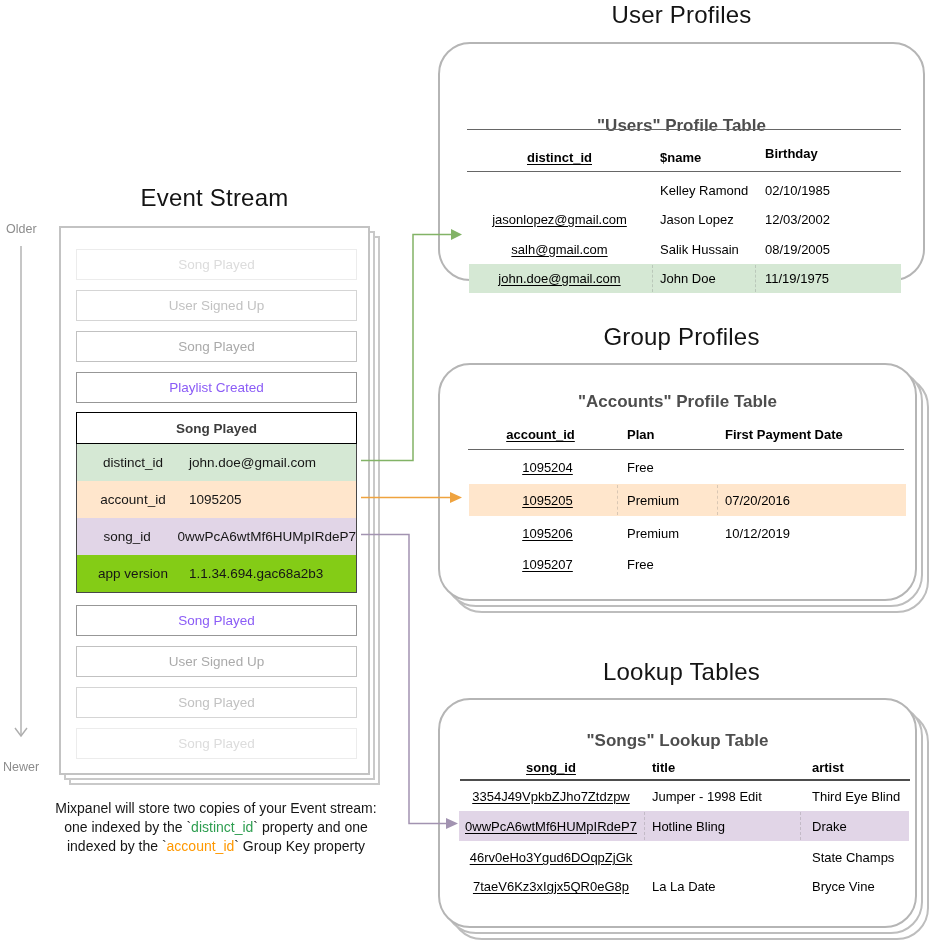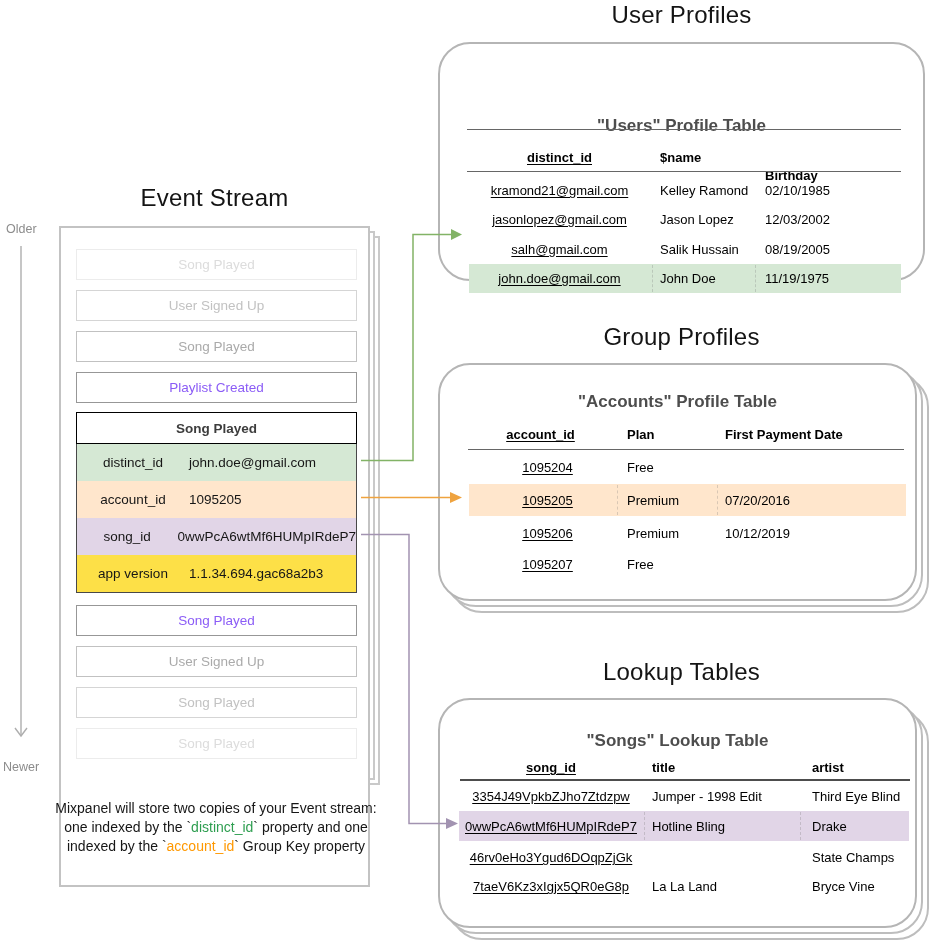--- a/index.html
+++ b/index.html
@@ -20,21 +20,21 @@
   .fade1 { border:1px solid #ececec; color:#dcdcdc; }
   .fade2 { border:1px solid #d5d5d5; color:#c2c2c2; }
   .fade3 { border:1px solid #c1c1c1; color:#aaaaaa; }
   .fade4 { border:1px solid #979797; color:#8b5cf6; }
 
   .prop-table { position:absolute; left:15px; top:184px; width:281px; }
   .prop-header { height:32px; border:1.5px solid #000; background:#fff;
     display:flex; align-items:center; justify-content:center;
     font-size:13.5px; font-weight:bold; color:#3d3d3d; }
   .prop-rows { border:1px solid #484848; border-top:none; }
-  .prop-row { height:37px; display:flex; align-items:center; font-size:13.5px; color:#161616; background:#fde047; }
+  .prop-row { height:37px; display:flex; align-items:center; font-size:13.5px; color:#161616; background:#84cc16; }
   .prop-key { width:112px; text-align:center; }
   .prop-val { flex:1; text-align:left; }
   .bg-green  { background:#d5e8d4; }
   .bg-orange { background:#ffe6cc; }
   .bg-purple { background:#e1d5e7; }
 
   .axis-label { position:absolute; font-size:12.5px; color:#8c8c8c; }
 
   
   .caption { position:absolute; left:18px; top:799px; width:396px; text-align:center;
@@ -91,21 +91,21 @@
 <body>
 
 <div class="section-title" style="left:59px; top:184px; width:311px;">Event Stream</div>
 
 <span class="axis-label" style="left:6px; top:222px;">Older</span>
 <span class="axis-label" style="left:3px; top:760px;">Newer</span>
 
 <div class="panel-ghost" style="left:69px; top:236px; width:311px; height:549px;"></div>
 <div class="panel-ghost" style="left:64px; top:231px; width:311px; height:549px;"></div>
 
-<div class="panel" style="left:59px; top:226px; width:311px; height:661px;">
+<div class="panel" style="left:59px; top:226px; width:311px; height:549px;">
 
   <div class="ev-box fade1" style="top:21px">Song Played</div>
   <div class="ev-box fade2" style="top:62px">User Signed Up</div>
   <div class="ev-box fade3" style="top:103px">Song Played</div>
   <div class="ev-box fade4" style="top:144px">Playlist Created</div>
 
   <div class="prop-table">
     <div class="prop-header">Song Played</div>
     <div class="prop-rows">
       <div class="prop-row bg-green">
@@ -138,28 +138,25 @@
   <div><span>one indexed by the `</span><span class="code-green">distinct_id</span><span>` property and one</span></div>
   <div><span>indexed by the `</span><span class="code-orange">account_id</span><span>` Group Key property</span></div>
 </div>
 
 <div class="section-title" style="left:438px; top:1px; width:487px;">User Profiles</div>
 
 <div class="card card-users" style="left:438px; top:42px; width:487px; height:239px;">
   <div class="card-title" style="top:72px;">"Users" Profile Table</div>
   <div class="th th-c1 center" style="top:106px;"><span class="u">distinct_id</span></div>
   <div class="th th-c2" style="top:106px;">$name</div>
-  <div class="th th-c3" style="top:124px;">Birthday</div>
+  <div class="th th-c3" style="top:102px;">Birthday</div>
   <div class="hr-line" style="top:85px; left:27px; width:434px; top:85px;"></div>
   <div class="hr-line" style="top:127px; left:27px; width:434px;"></div>
 
   <div class="trow" style="top:132px;">
-    <div class="cell c1">
-        <span class="u">kramond21@gmail.com</span>
-      </div>
     <div class="cell c2">Kelley Ramond</div>
     <div class="cell c3">02/10/1985</div>
   </div>
   <div class="trow" style="top:161px;">
     <div class="cell c1">
         <span class="u">jasonlopez@gmail.com</span>
       </div>
     <div class="cell c2">Jason Lopez</div>
     <div class="cell c3">12/03/2002</div>
   </div>
@@ -256,21 +253,21 @@
   <div class="trow" style="top:143px;">
     <div class="cell c1">
         <span class="u">46rv0eHo3Ygud6DOqpZjGk</span>
       </div>
     <div class="cell c3">State Champs</div>
   </div>
   <div class="trow" style="top:172px;">
     <div class="cell c1">
         <span class="u">7taeV6Kz3xIgjx5QR0eG8p</span>
       </div>
-    <div class="cell c2">La La Land</div>
+    <div class="cell c2">La La Date</div>
     <div class="cell c3">Bryce Vine</div>
   </div>
 </div>
 
 <svg class="overlay" width="941" height="951" viewBox="0 0 941 951">
   <g stroke="#aeaeae" stroke-width="1.4" fill="none">
     <line x1="21" y1="246" x2="21" y2="735"></line>
     <polyline points="15,728 21,736 27,728"></polyline>
   </g>
   <g>

